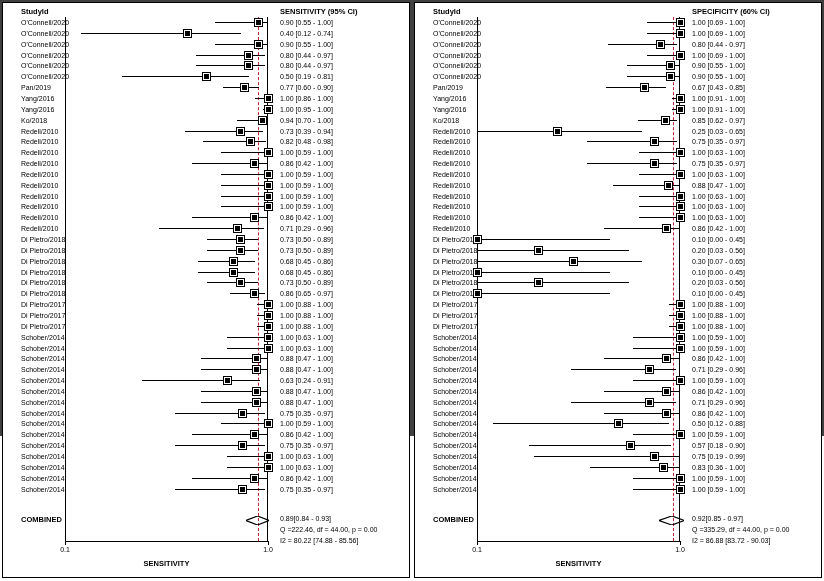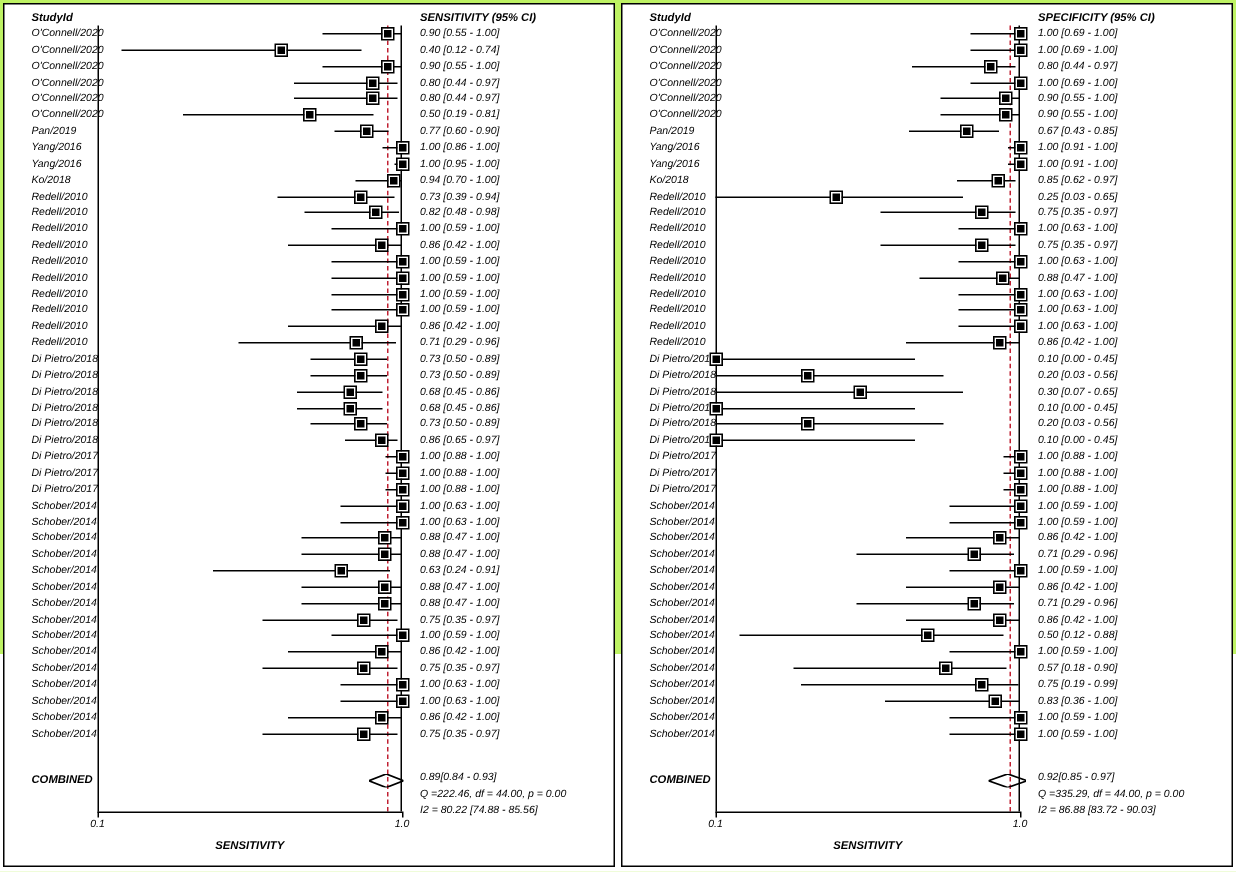--- a/index.html
+++ b/index.html
@@ -12,22 +12,21 @@
     height: 581px;
     font-family: "Liberation Sans", sans-serif;
     font-size: 7px;
     color: #000000;
     overflow: hidden;
   }
   .page {
     position: relative;
     width: 824px;
     height: 436px;
-    background: #bef264;
-    font-style: italic;
+    background: #404040;
   }
   .panel {
     position: absolute;
     top: 2px;
     height: 576px;
     border: 1px solid #000000;
     box-sizing: border-box;
     background: #ffffff;
   }
   #panel-sensitivity { left: 2px; width: 408px; }
@@ -452,21 +451,21 @@
 
     <div class="axis-title">SENSITIVITY</div>
   <div class="axis-tick" style="left: 62px;"></div>
       <div class="axis-lab" style="left: 62px;">0.1</div>
       <div class="axis-tick" style="left: 265px;"></div>
       <div class="axis-lab" style="left: 265px;">1.0</div>
     </div>
 
   <div class="panel" id="panel-specificity">
     <div class="col-head studyid-head">StudyId</div>
-    <div class="col-head value-head">SPECIFICITY (95% CI)</div>
+    <div class="col-head value-head">SPECIFICITY (60% CI)</div>
     <div class="plot-area">
         <div class="ref-line" style="left: 194.649px;"></div>
       </div>
     <div class="plot-bottom-line"></div>
     <div class="rows" id="rows-1">
         <div class="row" style="top: 0px;">
           <div class="label">O'Connell/2020</div>
           <div class="ci" style="left: 232.286px; width: 32.7136px;"></div>
           <div class="marker" style="left: 261.5px;"></div>
           <div class="value">1.00 [0.69 - 1.00]</div>

